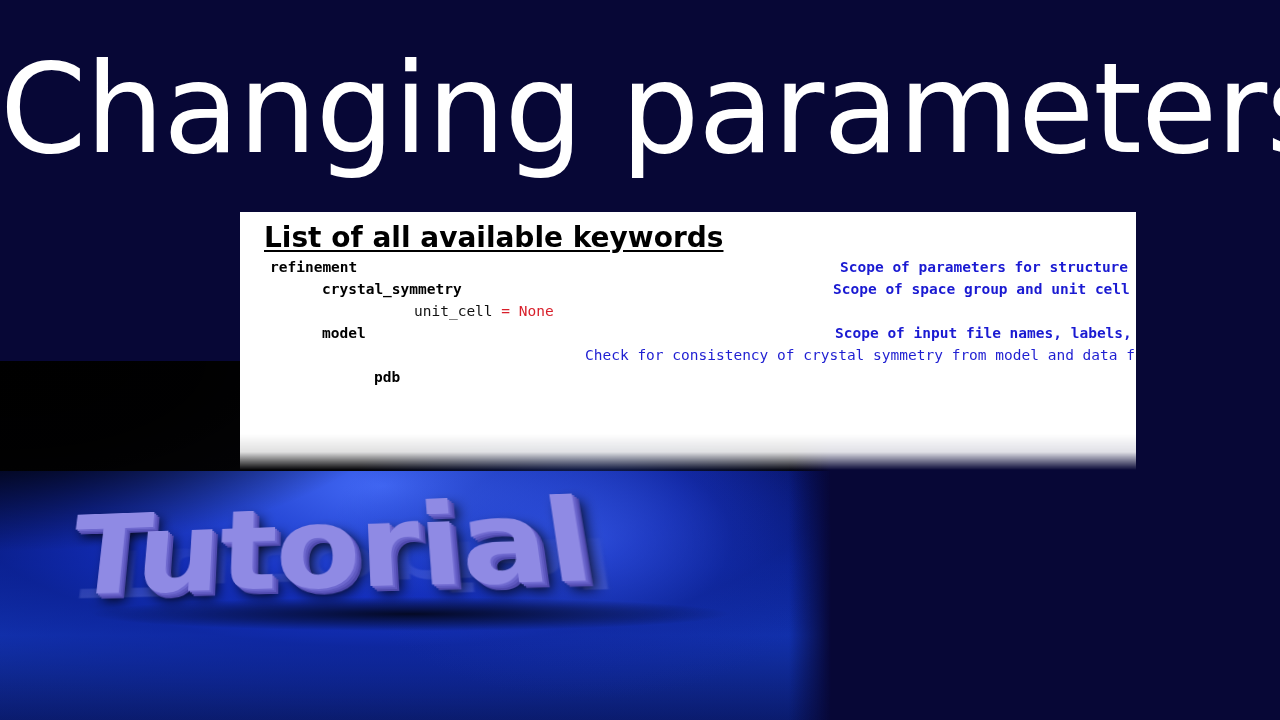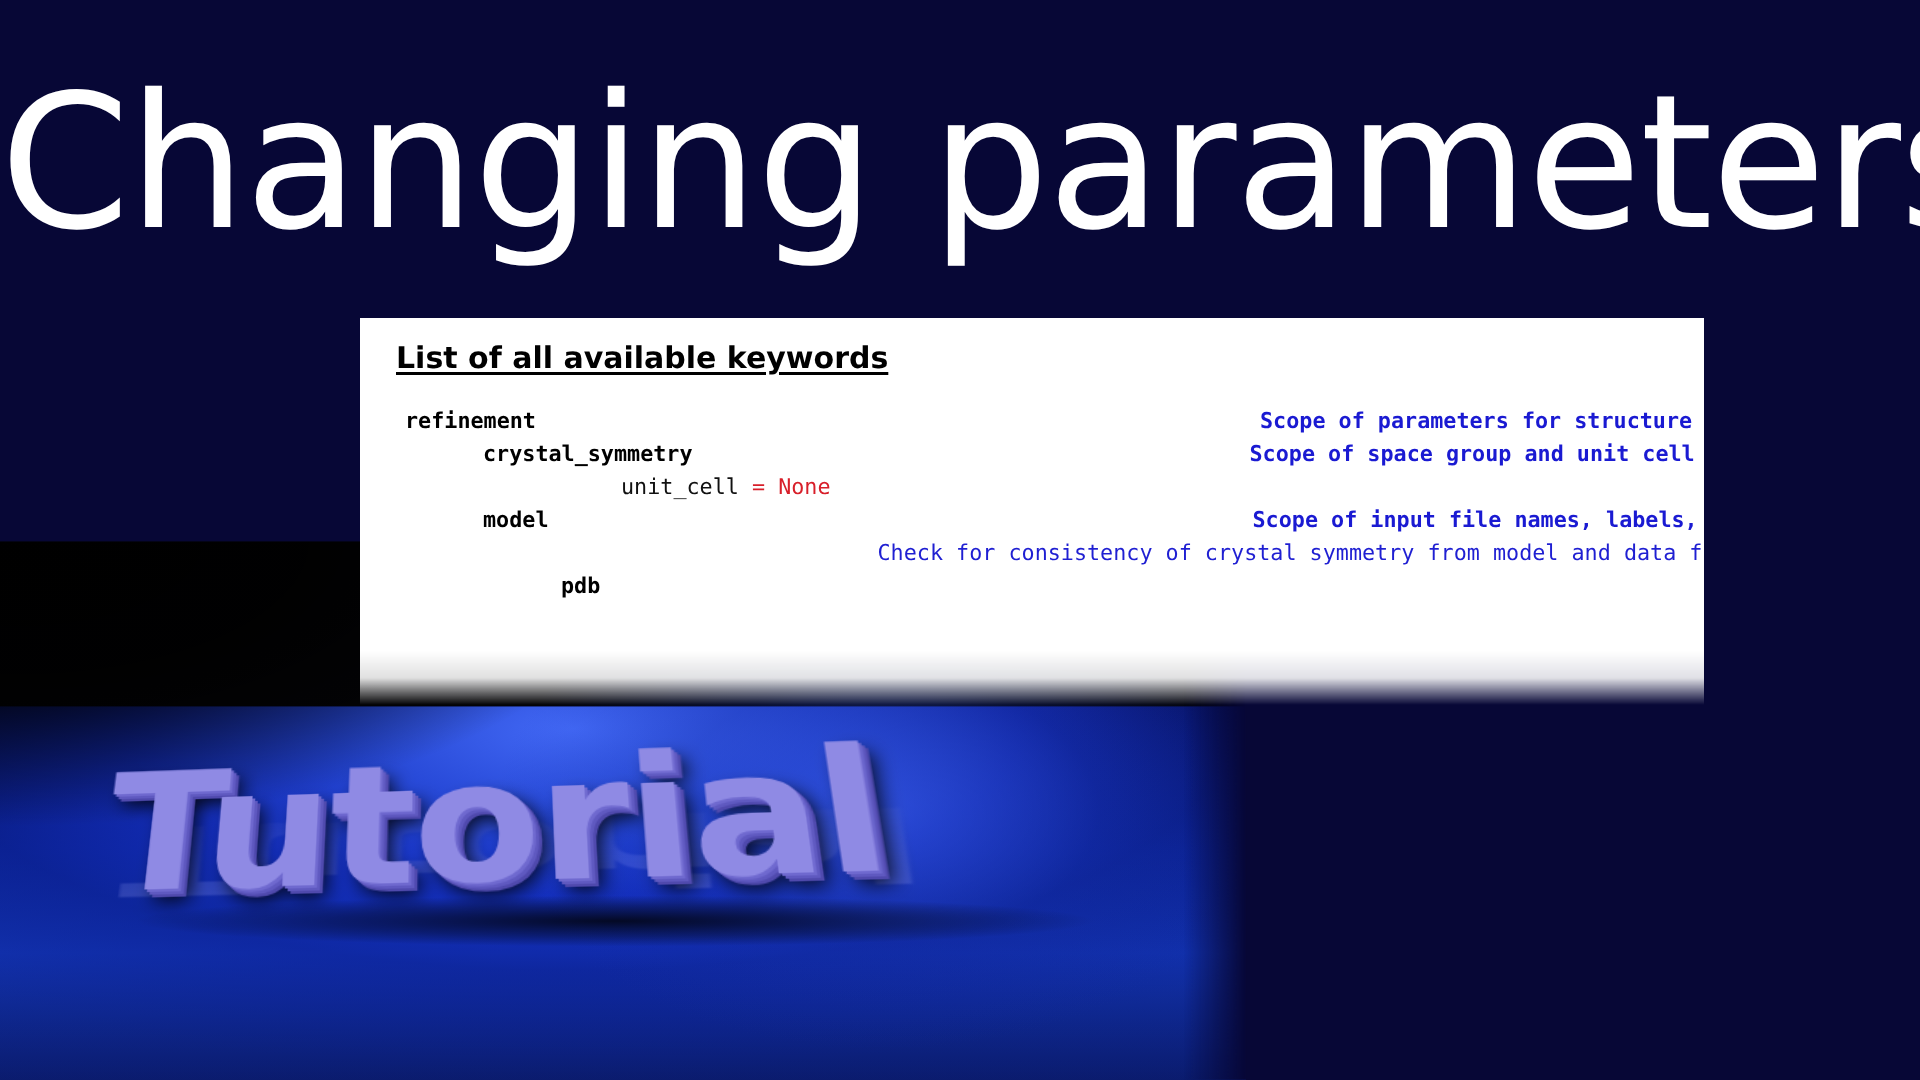--- a/index.html
+++ b/index.html
@@ -139,31 +139,31 @@
        rgba(0,0,0,1) 0%, rgba(0,0,0,1) 86%, rgba(0,0,0,0.88) 93%, rgba(0,0,0,0) 100%);
     mask-image: linear-gradient(to bottom,
        rgba(0,0,0,1) 0%, rgba(0,0,0,1) 86%, rgba(0,0,0,0.88) 93%, rgba(0,0,0,0) 100%);
   }
   #panel-heading {
     position: absolute;
     left: 24px;
     top: 11px;
     font-family: "DejaVu Sans", sans-serif;
     font-weight: 700;
-    font-size: 20px;
+    font-size: 28px;
     line-height: 30px;
     color: #000000;
     text-decoration: underline;
     text-underline-offset: 3px;
     white-space: nowrap;
   }
   .kw-lines {
     position: absolute;
     left: 0;
-    top: 58px;
+    top: 44px;
     width: 896px;
     font-family: "DejaVu Sans Mono", "Liberation Mono", monospace;
     font-size: 14.5px;
     line-height: 22px;
   }
   .kw-row {
     position: relative;
     height: 22px;
     white-space: nowrap;
   }

